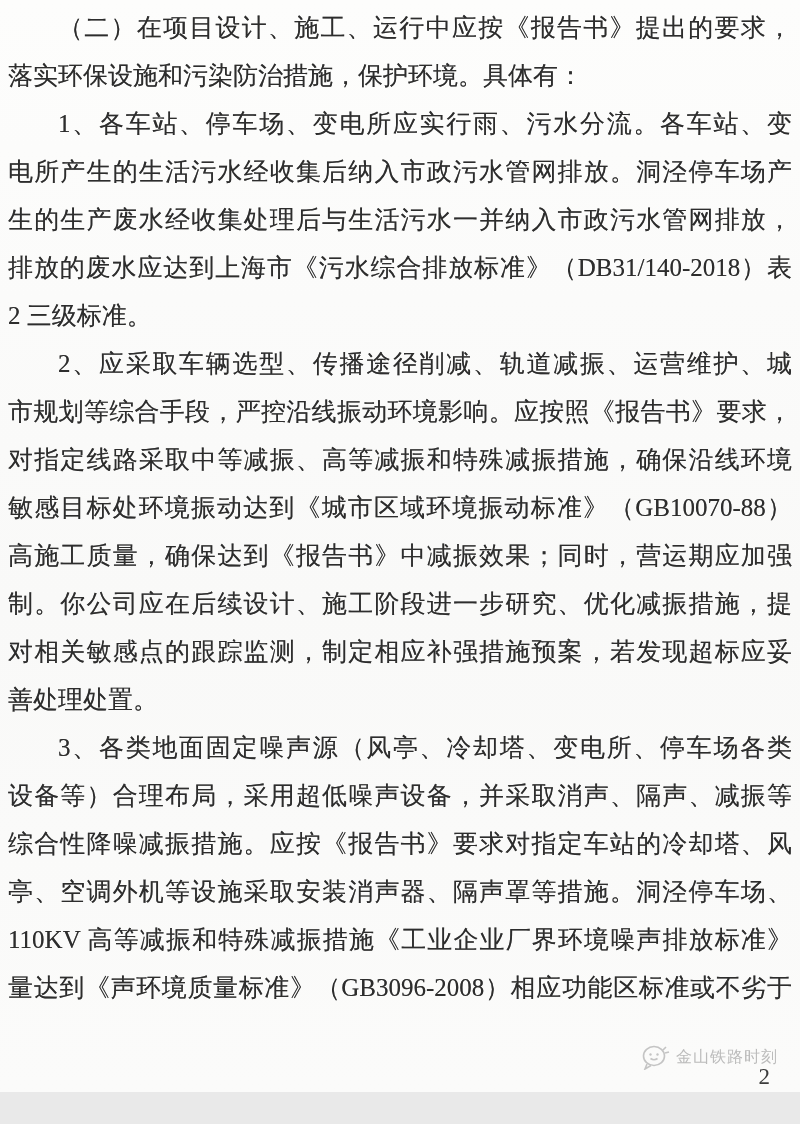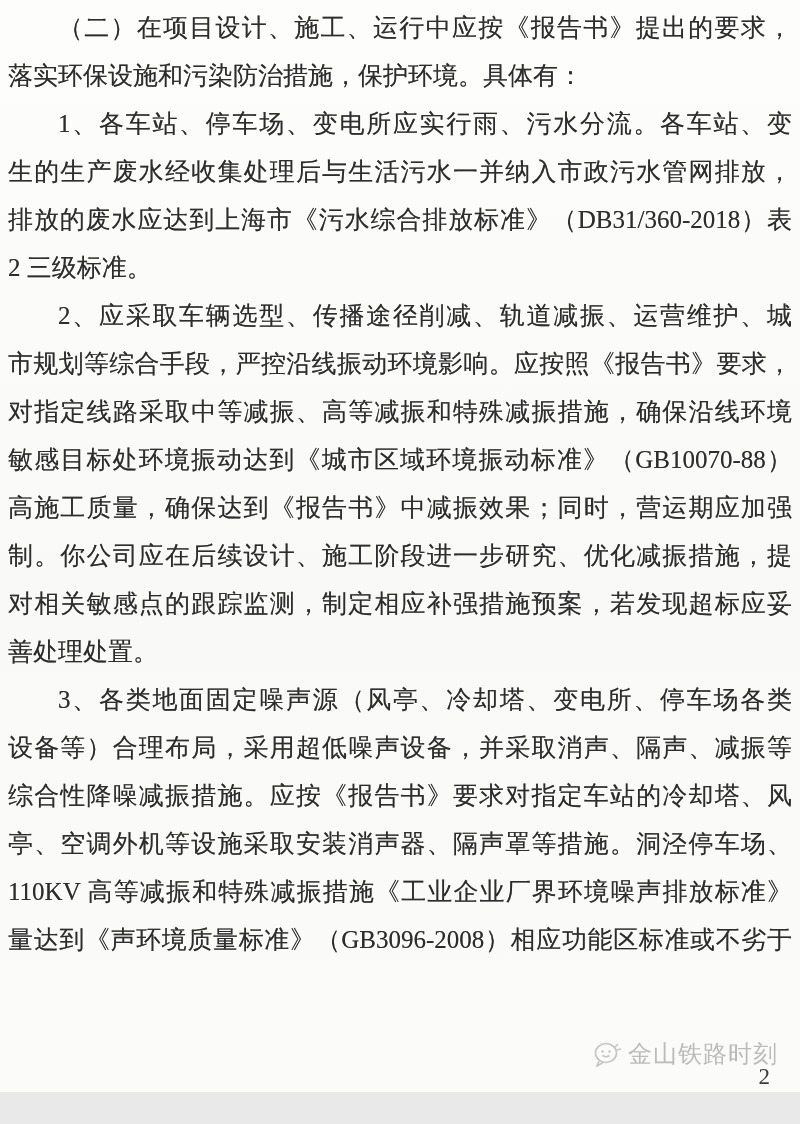--- a/index.html
+++ b/index.html
@@ -40,21 +40,21 @@
     text-indent: 2em;
   }
   .watermark {
     position: absolute;
     right: 22px;
     bottom: 22px;
     display: flex;
     align-items: center;
     gap: 5px;
     color: rgba(175,175,175,0.85);
-    font-size: 24px;
+    font-size: 16px;
     letter-spacing: 1px;
     font-family: "Liberation Sans", "DejaVu Sans", sans-serif;
     filter: blur(0.3px);
     margin-top: 12px;
   }
   .watermark svg {
     display: block;
     opacity: 0.8;
   }
   .page-num {
@@ -69,22 +69,23 @@
 </style>
 </head>
 <body>
 
 <div class="page">
 
   <div class="body-text" id="lines-container">
       <div class="line indent just">（二）在项目设计、施工、运行中应按《报告书》提出的要求，</div>
       <div class="line">落实环保设施和污染防治措施，保护环境。具体有：</div>
       <div class="line indent just">1、各车站、停车场、变电所应实行雨、污水分流。各车站、变</div>
+      <div class="line just">电所产生的生活污水经收集后纳入市政污水管网排放。洞泾停车场产</div>
       <div class="line just">生的生产废水经收集处理后与生活污水一并纳入市政污水管网排放，</div>
-      <div class="line just">排放的废水应达到上海市《污水综合排放标准》（DB31/360-2018）表</div>
+      <div class="line just">排放的废水应达到上海市《污水综合排放标准》（DB31/140-2018）表</div>
       <div class="line">2 三级标准。</div>
       <div class="line indent just">2、应采取车辆选型、传播途径削减、轨道减振、运营维护、城</div>
       <div class="line just">市规划等综合手段，严控沿线振动环境影响。应按照《报告书》要求，</div>
       <div class="line just">对指定线路采取中等减振、高等减振和特殊减振措施，确保沿线环境</div>
       <div class="line just">敏感目标处环境振动达到《城市区域环境振动标准》（GB10070-88）</div>
       <div class="line just">高施工质量，确保达到《报告书》中减振效果；同时，营运期应加强</div>
       <div class="line just">制。你公司应在后续设计、施工阶段进一步研究、优化减振措施，提</div>
       <div class="line just">对相关敏感点的跟踪监测，制定相应补强措施预案，若发现超标应妥</div>
       <div class="line">善处理处置。</div>
       <div class="line indent just">3、各类地面固定噪声源（风亭、冷却塔、变电所、停车场各类</div>

